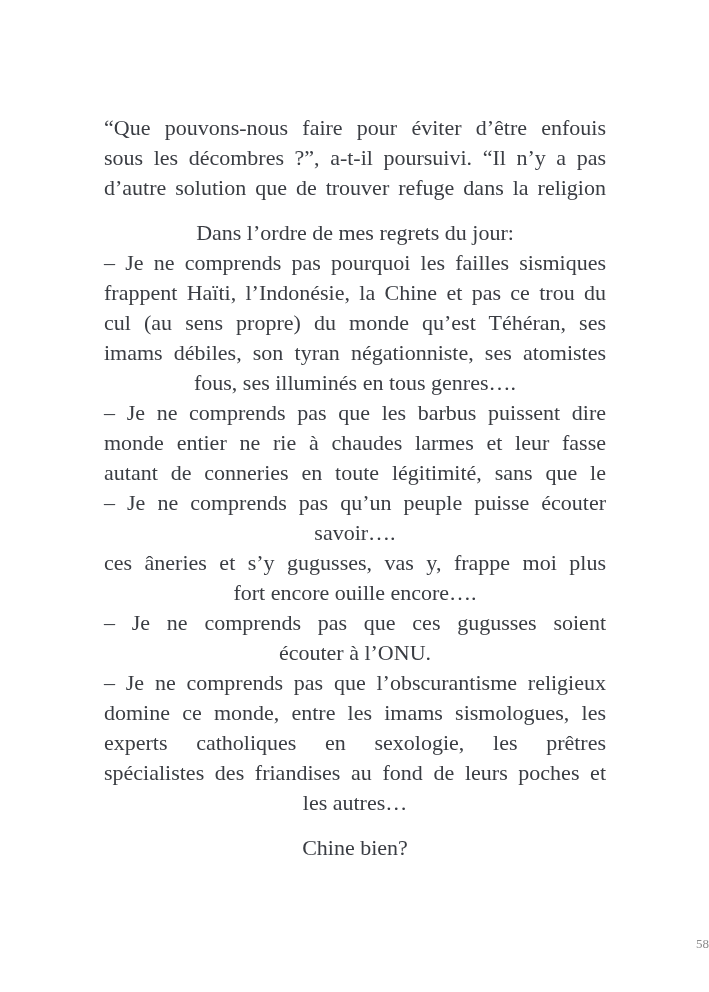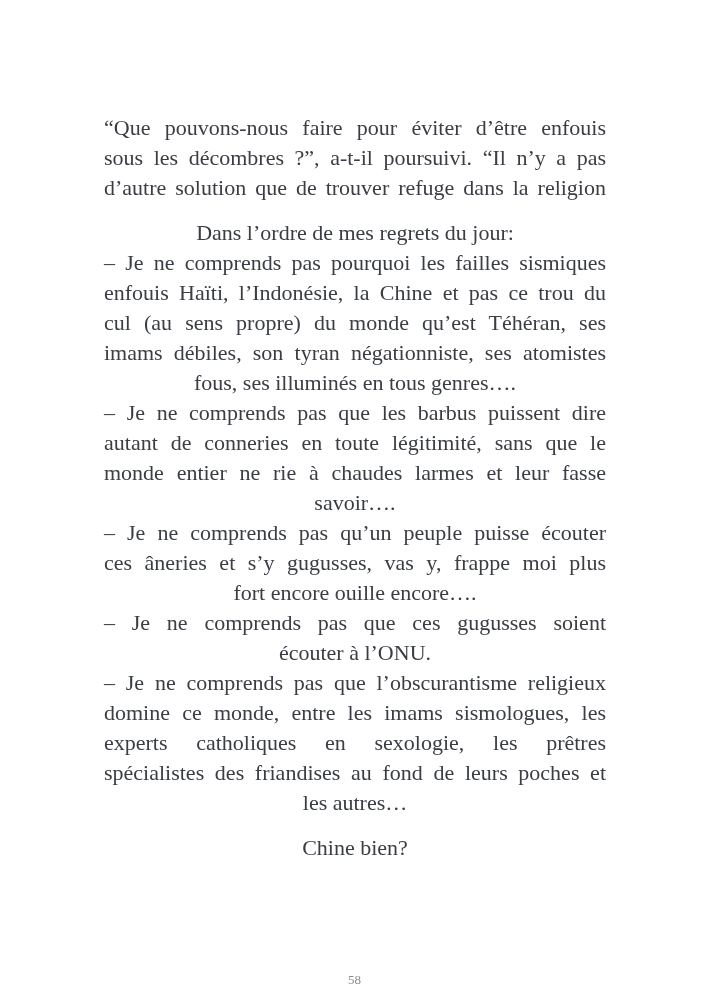--- a/index.html
+++ b/index.html
@@ -30,49 +30,49 @@
     min-height: 30px;
   }
   .line.justify {
     text-align: justify;
     text-align-last: justify;
   }
   .page-number {
     position: absolute;
     left: 0;
     right: 0;
-    top: 972px;
-    text-align: center;
+    top: 936px;
+    text-align: right;
     font-size: 13px;
     line-height: 16px;
     color: #8b8b8b;
   }
 </style>
 </head>
 <body>
 
 <div class="page">
   <main>
       <div class="paragraph">
         <div class="line justify">“Que pouvons-nous faire pour éviter d’être enfouis</div>
         <div class="line justify">sous les décombres ?”, a-t-il poursuivi. “Il n’y a pas</div>
         <div class="line justify">d’autre solution que de trouver refuge dans la religion</div>
       </div>
       <div class="paragraph">
         <div class="line">Dans l’ordre de mes regrets du jour:</div>
         <div class="line justify">– Je ne comprends pas pourquoi les failles sismiques</div>
-        <div class="line justify">enfouis Haïti, l’Indonésie, la Chine et pas ce trou du</div>
+        <div class="line justify">frappent Haïti, l’Indonésie, la Chine et pas ce trou du</div>
         <div class="line justify">cul (au sens propre) du monde qu’est Téhéran, ses</div>
         <div class="line justify">imams débiles, son tyran négationniste, ses atomistes</div>
         <div class="line">fous, ses illuminés en tous genres….</div>
         <div class="line justify">– Je ne comprends pas que les barbus puissent dire</div>
+        <div class="line justify">monde entier ne rie à chaudes larmes et leur fasse</div>
         <div class="line justify">autant de conneries en toute légitimité, sans que le</div>
-        <div class="line justify">monde entier ne rie à chaudes larmes et leur fasse</div>
+        <div class="line justify">– Je ne comprends pas qu’un peuple puisse écouter</div>
         <div class="line">savoir….</div>
-        <div class="line justify">– Je ne comprends pas qu’un peuple puisse écouter</div>
         <div class="line justify">ces âneries et s’y gugusses, vas y, frappe moi plus</div>
         <div class="line">fort encore ouille encore….</div>
         <div class="line justify">– Je ne comprends pas que ces gugusses soient</div>
         <div class="line">écouter à l’ONU.</div>
         <div class="line justify">– Je ne comprends pas que l’obscurantisme religieux</div>
         <div class="line justify">domine ce monde, entre les imams sismologues, les</div>
         <div class="line justify">experts catholiques en sexologie, les prêtres</div>
         <div class="line justify">spécialistes des friandises au fond de leurs poches et</div>
         <div class="line">les autres…</div>
       </div>

